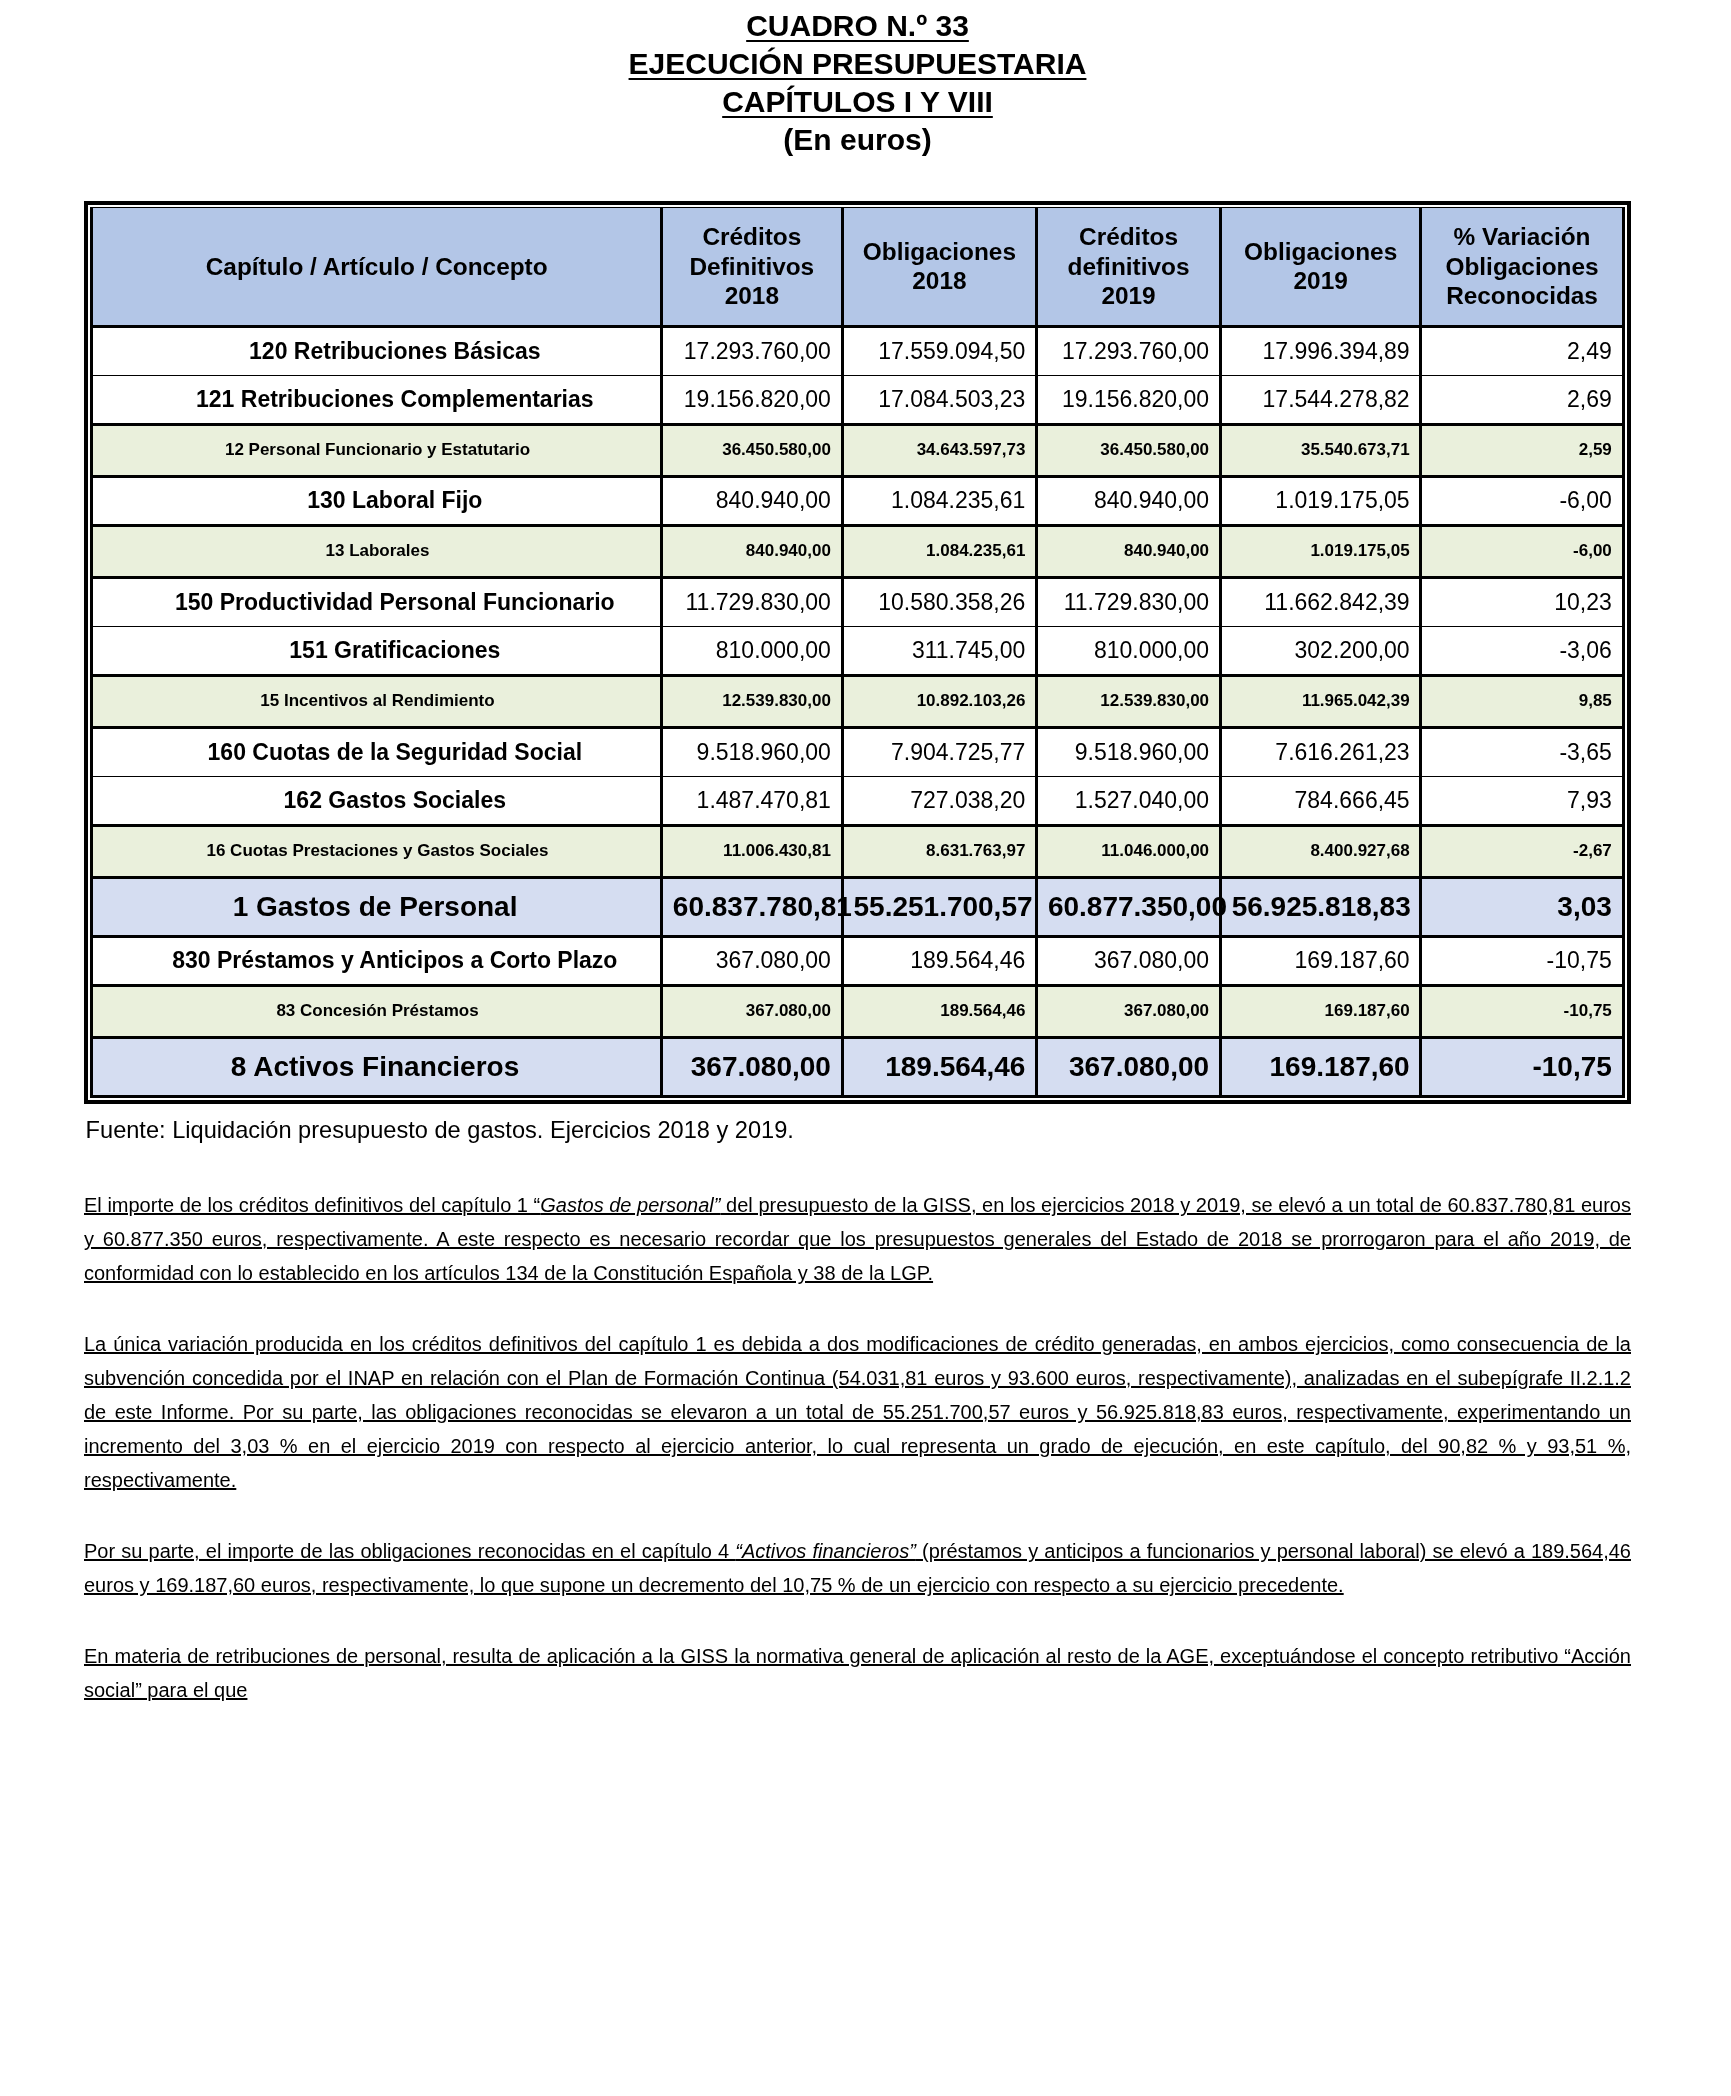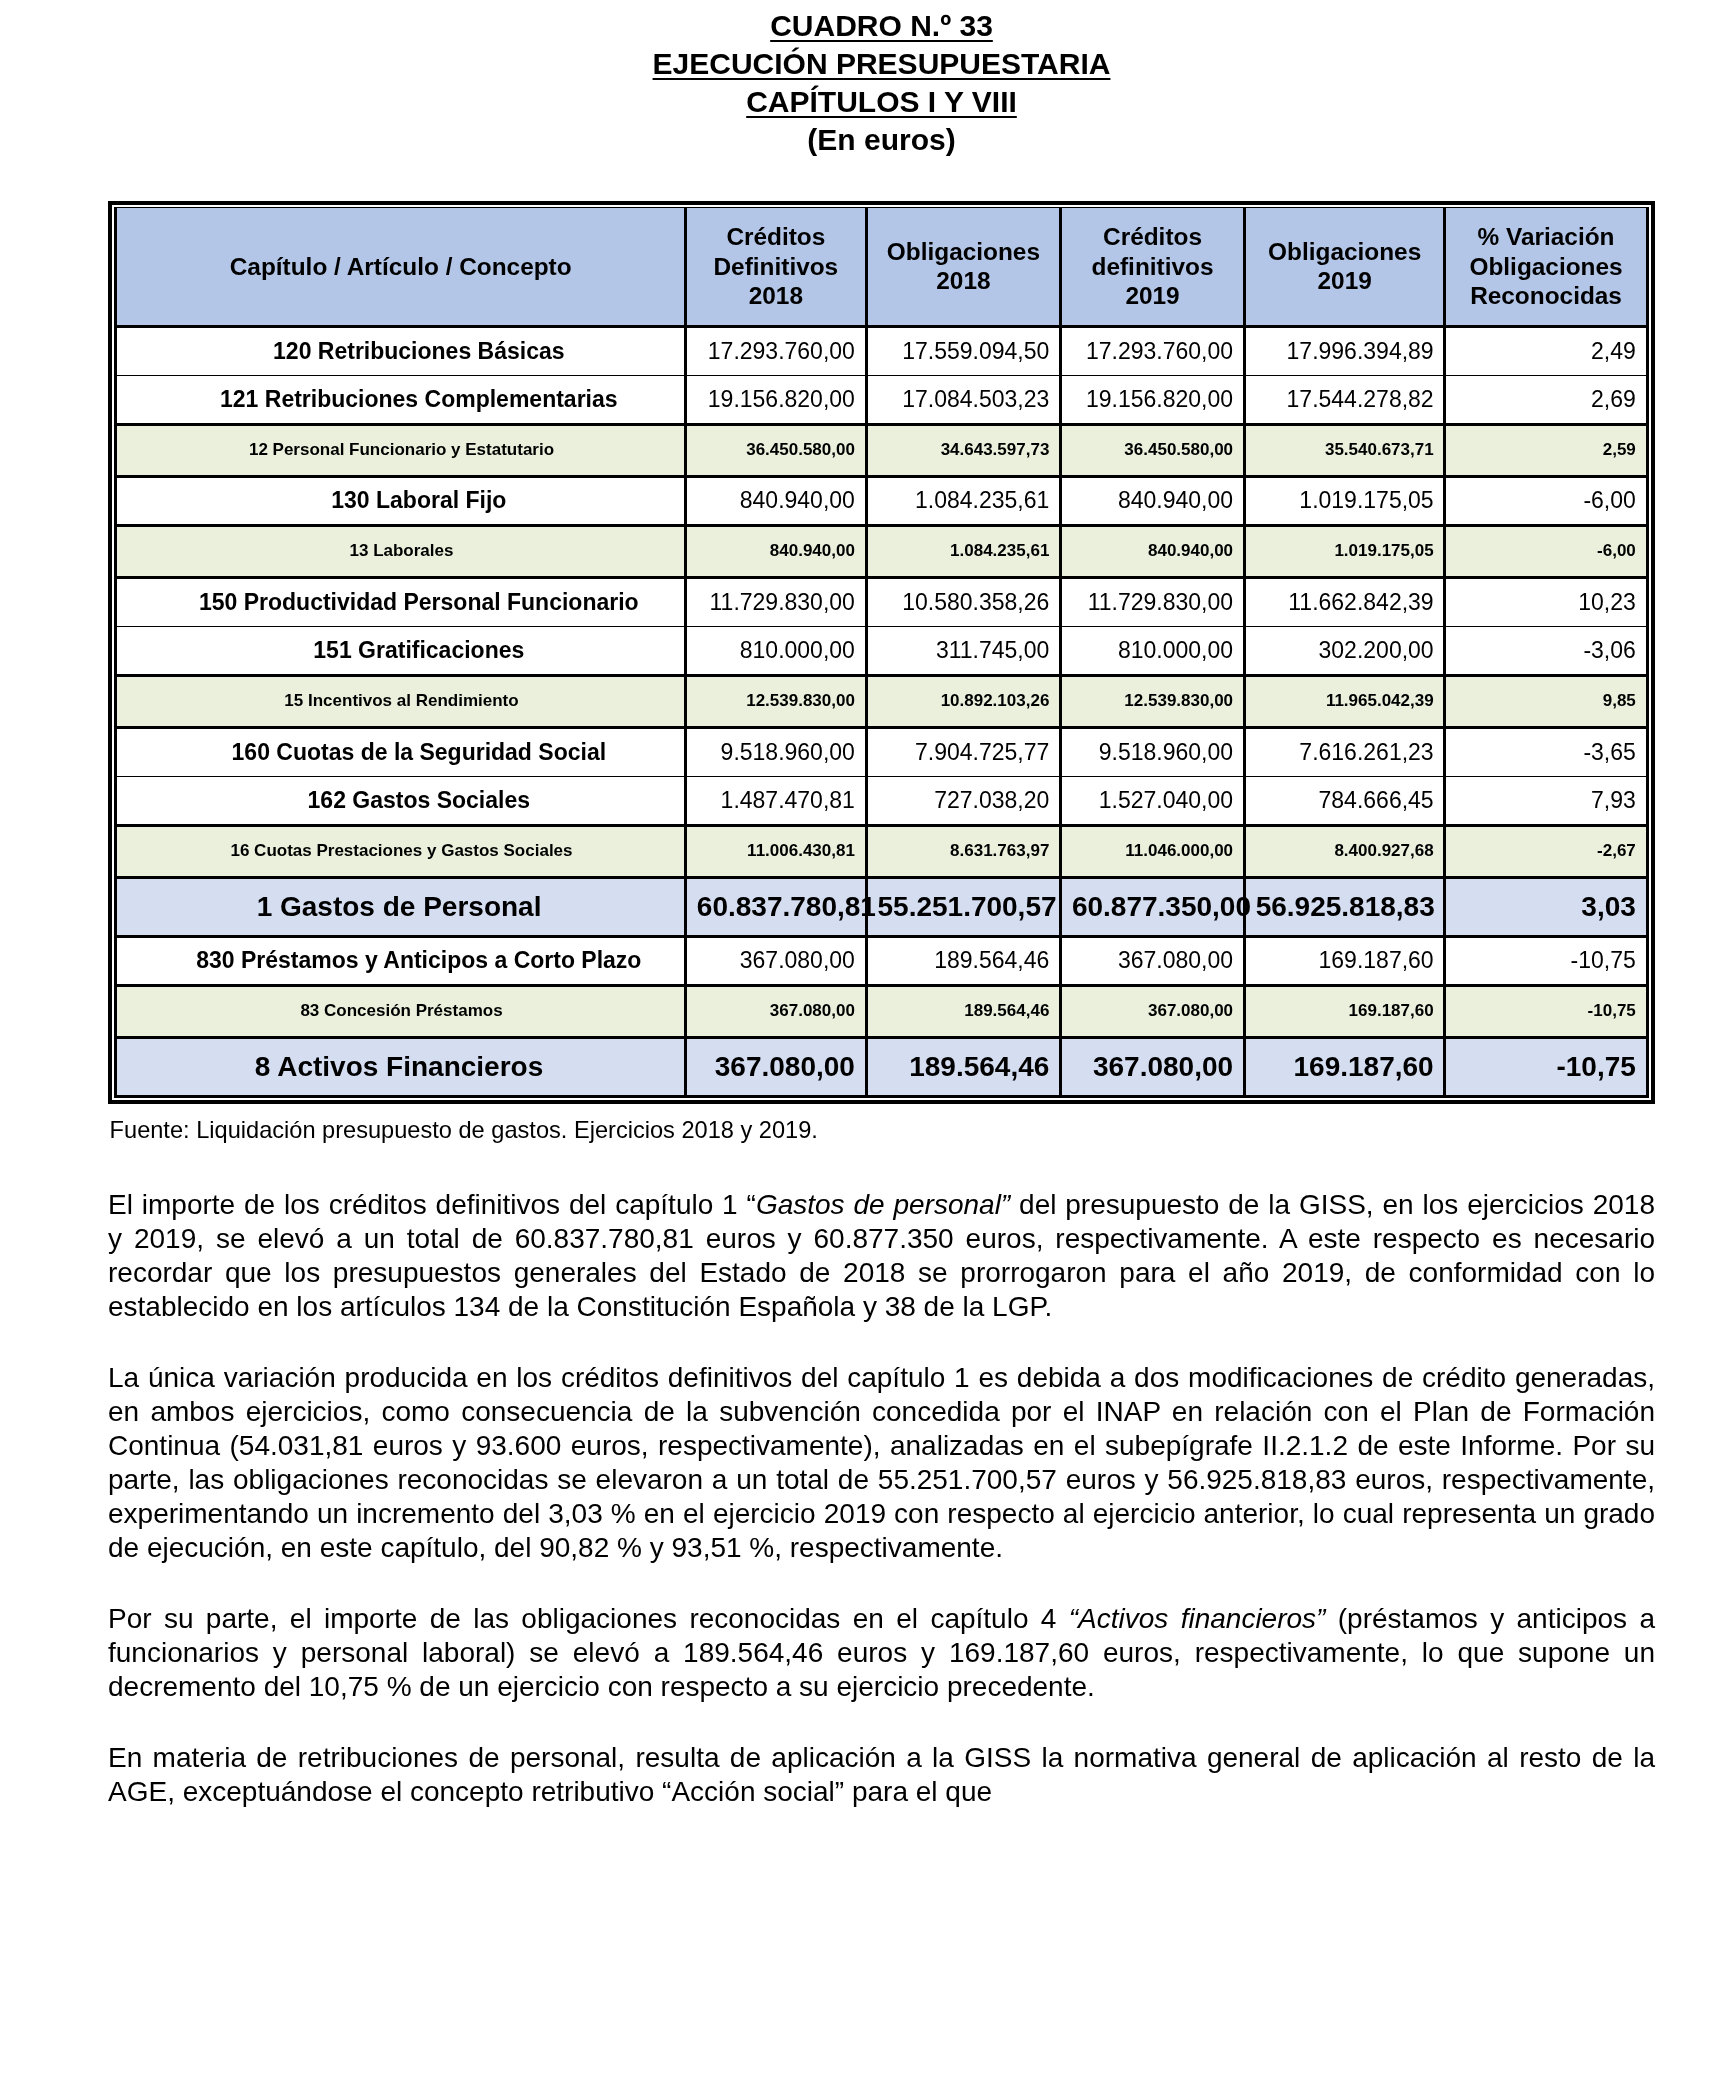--- a/index.html
+++ b/index.html
@@ -3,21 +3,21 @@
 <meta charset="utf-8">
 <style>
   * { margin: 0; padding: 0; box-sizing: border-box; }
   html, body { background: #ffffff; }
   body {
     width: 1731px; height: 2097px;
     font-family: "Liberation Sans", sans-serif;
     color: #000;
   }
   .page { position: relative; width: 1731px; height: 2097px; overflow: hidden; background: #fff; }
-  .content { position: absolute; left: 108px; top: 6.5px; width: 1547px; }
+  .content { position: absolute; left: 84px; top: 6.5px; width: 1547px; }
 
   
   .title-block { text-align: center; font-weight: bold; font-size: 30px; line-height: 38px; margin-bottom: 42px; }
   .title-line.u { text-decoration: underline; text-decoration-thickness: 2.4px; text-underline-offset: 4.1px; }
 
   
   .table-frame { border: 4.1px solid #000; padding: 2.4px; background: #fff; }
   table { width: 100%; border-collapse: collapse; table-layout: fixed; border: 1.6px solid #000; }
 
   th {
@@ -46,21 +46,21 @@
     background: var(--total-bg, #d5ddf1);
     font-weight: bold; font-size: 28px;
     border-top-width: 3.3px; border-bottom-width: 3.3px; height: 59px;
   }
   .row-total td.concept { padding-left: 6.5px; }
 
   .source-note { font-size: 23.6px; margin-top: 13px; margin-left: 1.6px; }
 
   
   .body-text { margin-top: 44px; }
-  .para { font-size: 28px; line-height: 34px; text-align: justify; margin-bottom: 37px; }
+  .para { font-size: 20px; line-height: 34px; text-align: justify; margin-bottom: 37px; text-decoration: underline; }
   .para em { font-style: italic; }
 </style>
 </head>
 <body>
 
 <div class="page">
   <div class="content">
 
     <header class="title-block">
         <div class="title-line u">CUADRO N.º 33</div>

